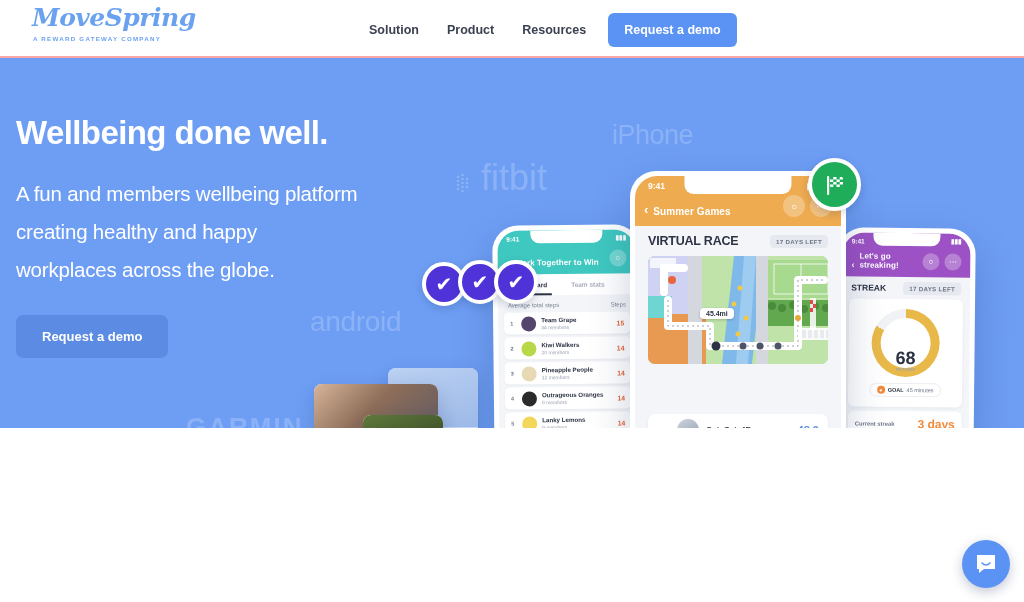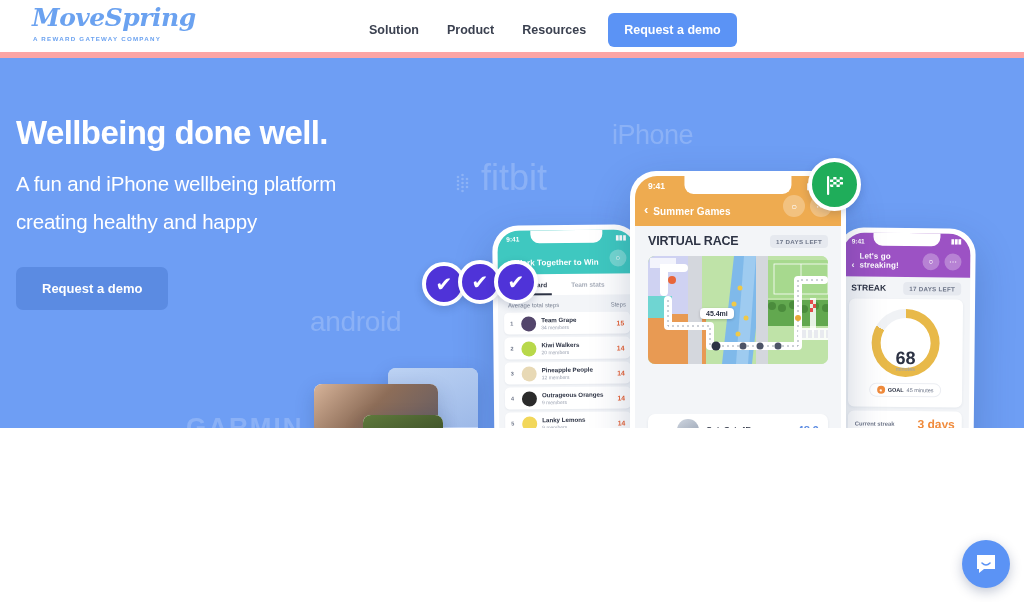--- a/index.html
+++ b/index.html
@@ -8,21 +8,21 @@
     overflow: hidden;
     font-family: "Liberation Sans", sans-serif;
     background: #ffffff;
   }
   #page { position: relative; width: 1024px; height: 602px; overflow: hidden; background:#fff; }
 
   
   .header {
     position: absolute; top: 0; left: 0; width: 1024px; height: 58px;
     background: #ffffff; z-index: 60;
-    border-bottom: 6px solid #fca5a5;
+    border-bottom: 2px solid #fca5a5;
   }
   .logo-wrap { position: absolute; left: 32px; top: 4px; width: 130px; text-align: center; }
   .logo-text {
     font-family: "DejaVu Serif", serif;
     font-style: italic; font-weight: 700; font-size: 25px;
     color: #6ba2f0; letter-spacing: -0.5px; line-height: 28px;
     white-space: nowrap;
   }
   .logo-sub {
     font-size: 6.2px; font-weight: 700; letter-spacing: 1.25px;
@@ -49,21 +49,21 @@
   }
 
   
   .hero {
     position: absolute; top: 58px; left: 0; width: 1024px; height: 370px;
     background: #6e9ef4; overflow: hidden;
   }
   .hero-copy { position: absolute; left: 16px; top: 55px; width: 400px; z-index: 20; }
   .hero-title {
     font-size: 33px; font-weight: 700; color: #ffffff;
-    letter-spacing: -0.6px; line-height: 40px; margin-bottom: 12px;
+    letter-spacing: -0.6px; line-height: 40px; margin-bottom: 22px;
   }
   .hero-sub {
     font-size: 20.5px; color: #ffffff; font-weight: 400;
     line-height: 38px; letter-spacing: -0.2px;
   }
   .btn-demo-hero {
     margin-top: 26px;
     background: #5b8be2; color: #ffffff;
     font-size: 13px; font-weight: 700;
     padding: 14px 26px; border-radius: 7px; border: none; cursor: pointer;
@@ -297,22 +297,23 @@
           </g>
         </svg>
       </span><span>fitbit</span>
     </div>
     <div class="wm wm-android">android</div>
     <div class="wm wm-garmin">GARMIN</div>
 
     <div class="hero-copy">
       <div class="hero-title">Wellbeing done well.</div>
       <div class="hero-sub">
-        <div>A fun and iPhone wellbeing platform</div>
+        <div>A fun and members wellbeing platform</div>
         <div>creating healthy and happy</div>
+        <div>workplaces across the globe.</div>
       </div>
       <button class="btn-demo-hero">Request a demo</button>
     </div>
 
     <div class="card" id="card-3">
       <div class="card-img" style="background:linear-gradient(160deg,#bcd2f3,#9db9e8);height:62%"></div>
       <div class="card-body">
         
       </div>
     </div>

